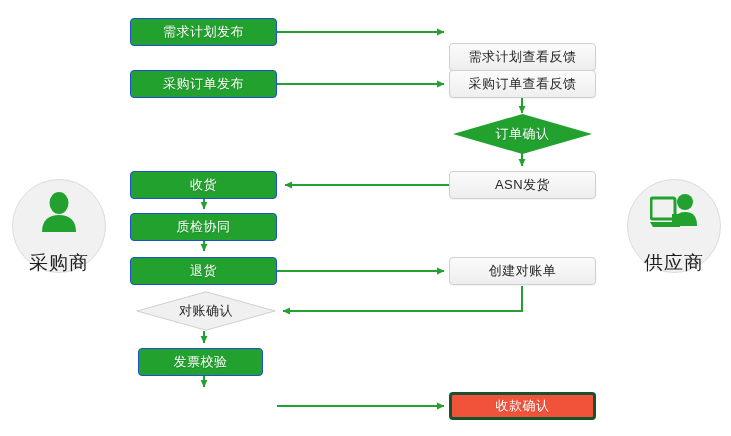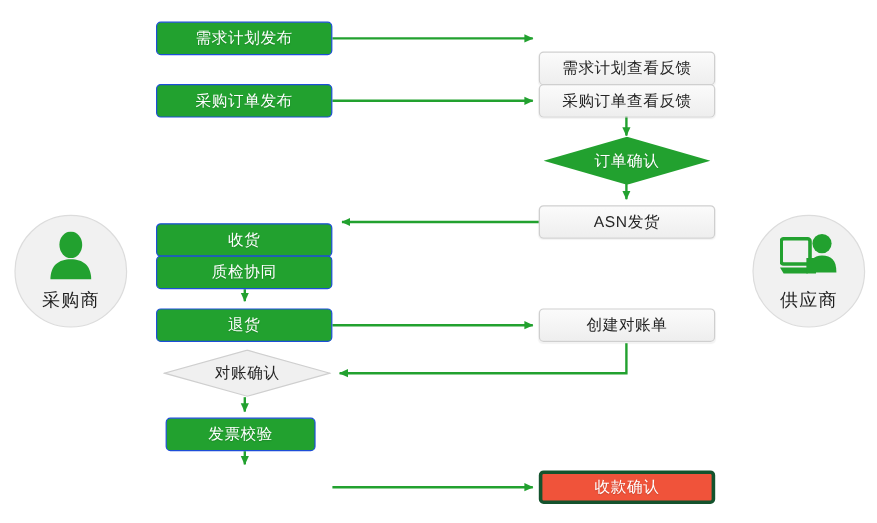--- a/index.html
+++ b/index.html
@@ -102,22 +102,22 @@
     z-index: 3;
   }
   .actor .glyph {
     margin-top: 12px;
     height: 42px;
     display: flex;
     align-items: center;
     justify-content: center;
   }
   .actor .actor-label {
-    margin-top: 7px;
-    font-size: 15px;
+    margin-top: 18px;
+    font-size: 19px;
     color: #1d1d1d;
     letter-spacing: 1px;
   }
 </style>
 </head>
 <body>
 
 <div id="canvas">
 
   <svg id="wires" viewBox="0 0 731 436" xmlns="http://www.w3.org/2000/svg">
@@ -176,21 +176,21 @@
         </g>
       </svg>
     </div>
     <div class="actor-label">供应商</div>
   </div>
 
   <div class="node green" style="left:130px; top:18px; width:147px; height:28px;">需求计划发布</div>
 
   <div class="node green" style="left:130px; top:70px; width:147px; height:28px;">采购订单发布</div>
 
-  <div class="node green" style="left:130px; top:186px; width:147px; height:28px;">收货</div>
+  <div class="node green" style="left:130px; top:171px; width:147px; height:28px;">收货</div>
 
   <div class="node green" style="left:130px; top:257px; width:147px; height:28px;">退货</div>
 
   <div class="node green" style="left:130px; top:213px; width:147px; height:28px;">质检协同</div>
 
   <div class="diamond-wrap grey" style="left:136px; top:291px; width:140px; height:40px;">
     <svg width="140" height="40" viewBox="0 0 140 40" xmlns="http://www.w3.org/2000/svg">
       <polygon points="70,0.8 139,20 70,39.2 1,20" fill="#f0f0f0" stroke="#cfcfcf" stroke-width="1"></polygon>
     </svg>
     <div class="diamond-label">对账确认</div>

